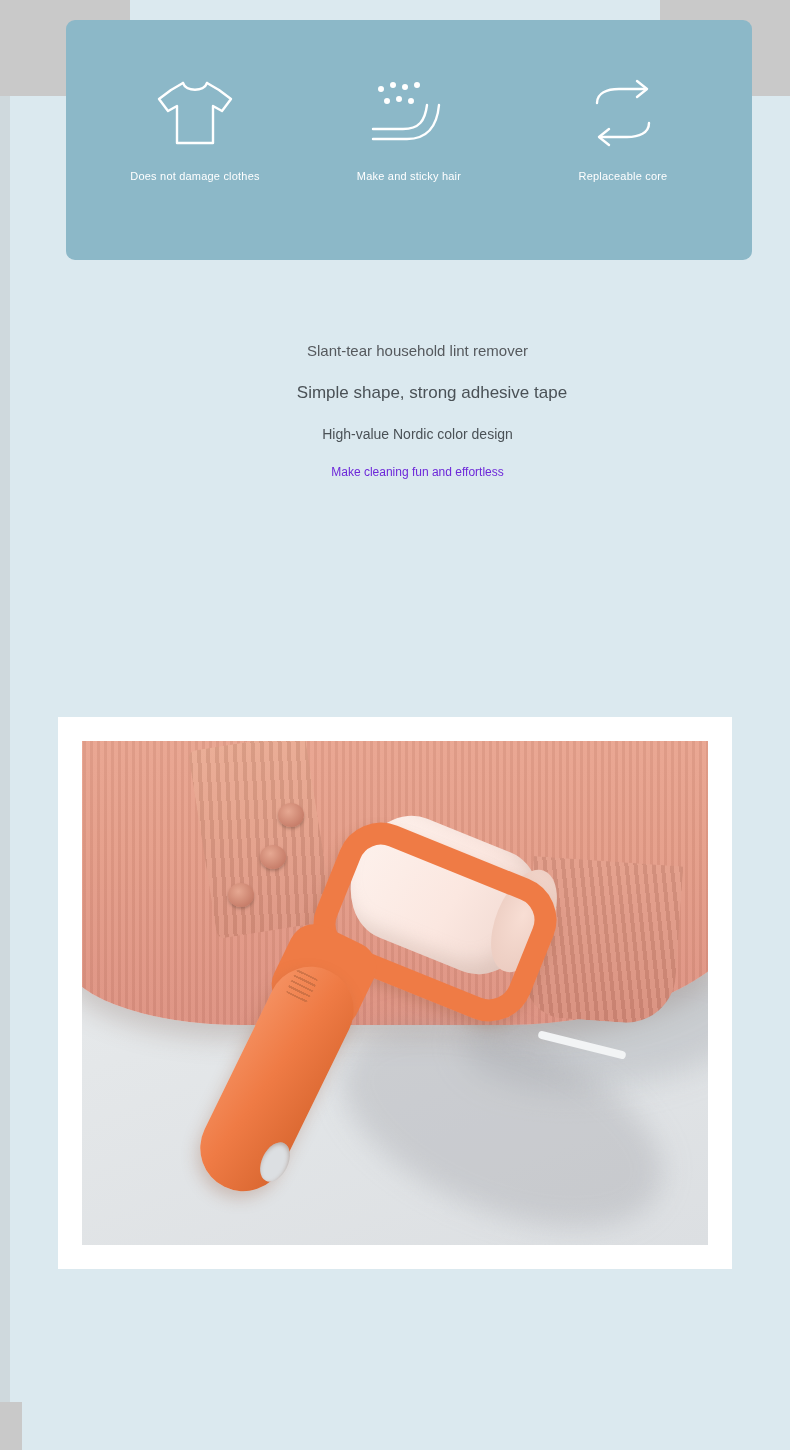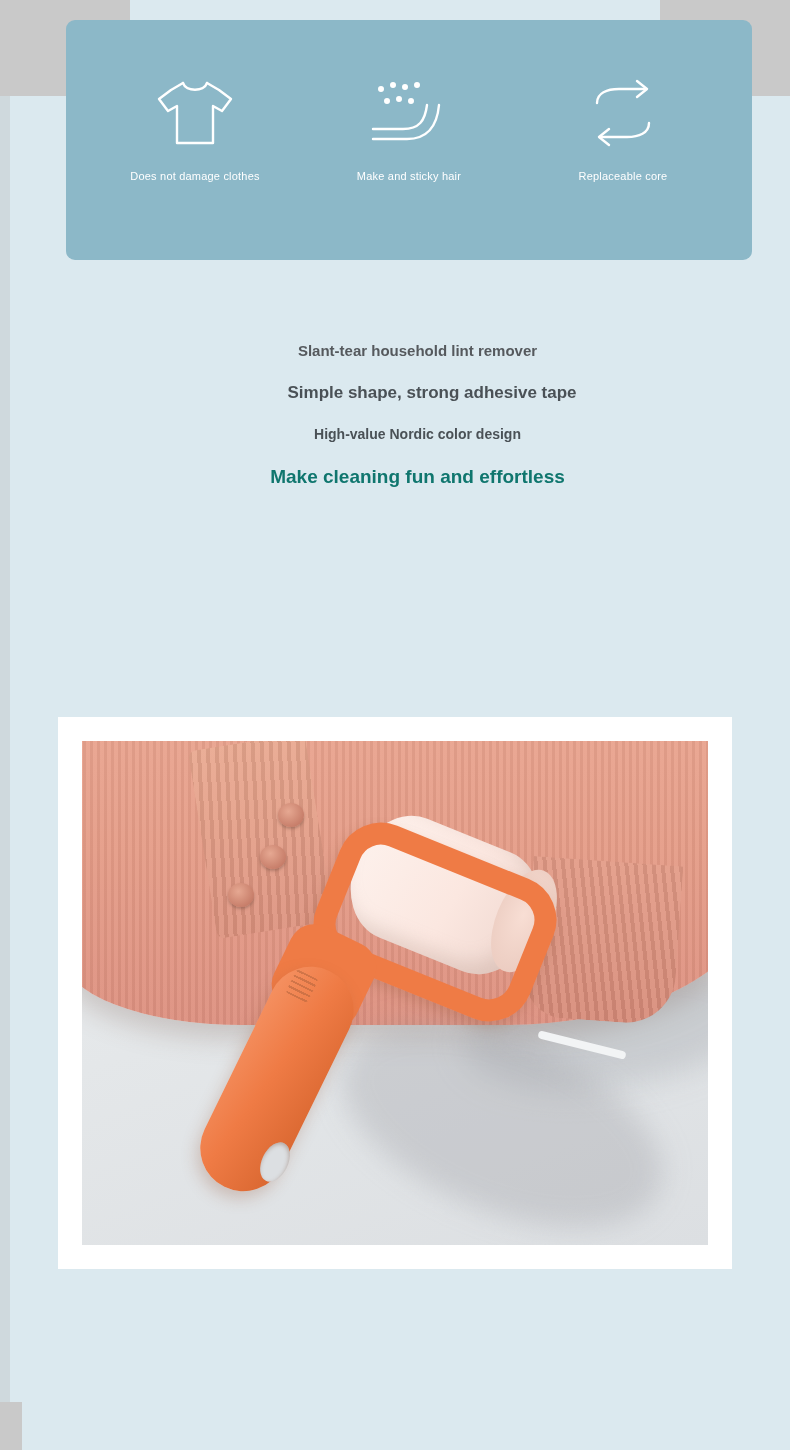--- a/index.html
+++ b/index.html
@@ -77,28 +77,28 @@
     position: absolute;
     left: 0;
     top: 340px;
     width: 790px;
     text-align: center;
     color: #4a5156;
   }
   .copy-line {
     margin: 0 0 20px 0;
     line-height: 1.4;
-    font-weight: 700;
+    font-weight: 400;
     padding-left: 45px;
   }
   .copy-line.s1 { font-size: 15px; color: #55595d; }
   .copy-line.s2 { font-size: 17px; color: #4a5156; margin-left: 29px; }
   .copy-line.s3 { font-size: 16px; color: #4a5156; }
   .copy-line.s4 { font-size: 14px; color: #4a5156; }
-  .copy-line.s5 { font-size: 19px; color: #0f766e; }
+  .copy-line.s5 { font-size: 12px; color: #6d28d9; }
 
   
   .photo-frame {
     position: absolute;
     left: 58px;
     top: 717px;
     width: 674px;
     height: 552px;
     background: #ffffff;
     box-sizing: border-box;

